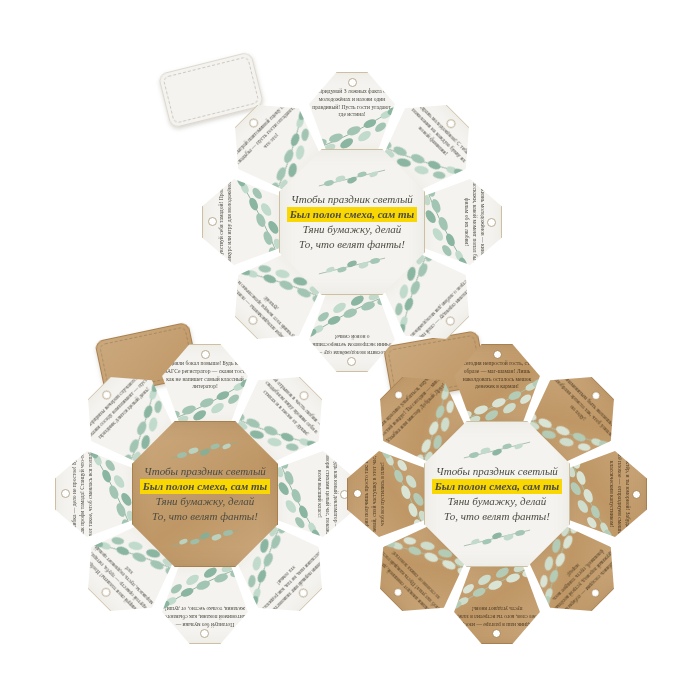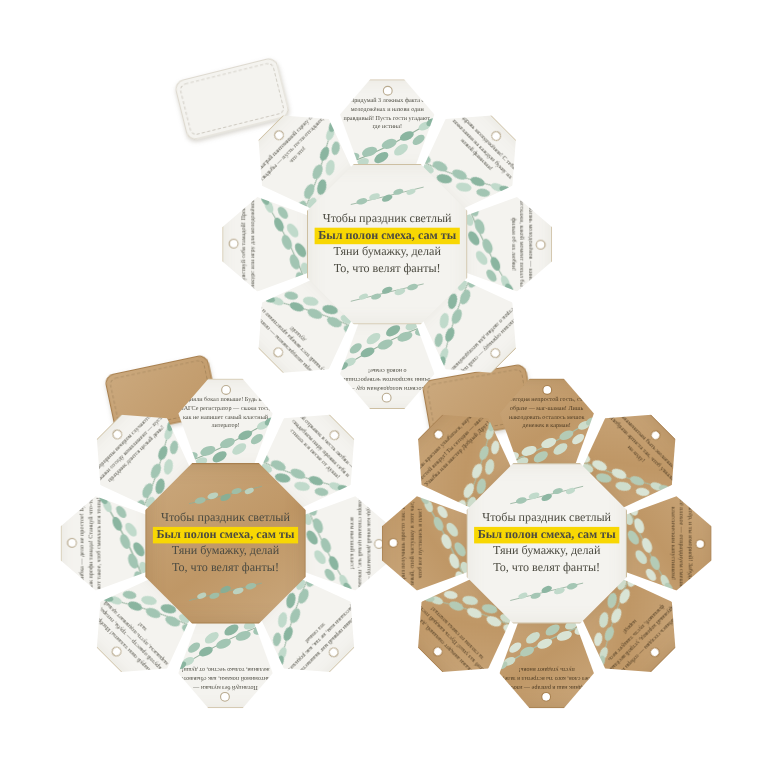--- a/index.html
+++ b/index.html
@@ -43,20 +43,21 @@
   .petal-kraft .lf.a{fill:var(--leafk1);} .petal-kraft .lf.b{fill:var(--leafk2);} .petal-kraft .lf.c{fill:var(--leafk3);}
 
   
   .center{
     position:absolute;left:-73px;top:-73px;width:146px;height:146px;z-index:5;
     clip-path:polygon(29.3% 0,70.7% 0,100% 29.3%,100% 70.7%,70.7% 100%,29.3% 100%,0 70.7%,0 29.3%);
     background:var(--paper);
     box-shadow:inset 0 0 0 1px var(--borderLight), inset 0 0 18px rgba(150,140,110,.12);
     display:flex;flex-direction:column;align-items:center;justify-content:center;
     filter:drop-shadow(0 2px 3px rgba(100,88,62,.25));
+    font-style:italic;
   }
   .center-kraft .center{
     background:linear-gradient(145deg,var(--kraft) 0%,var(--kraft2) 55%,var(--kraft) 100%);
     box-shadow:inset 0 0 0 1px var(--borderKraft), inset 0 0 18px rgba(120,85,40,.25);
   }
   .verse{text-align:center;color:var(--ink);font-size:11px;line-height:1.35;margin:2px 0;}
   .v-hl .hl{background:var(--highlight);font-weight:bold;padding:0 3px;display:inline-block;}
   .sprig{width:72px;height:24px;opacity:.9;}
   .sprig.flip{transform:rotate(180deg);}
 

